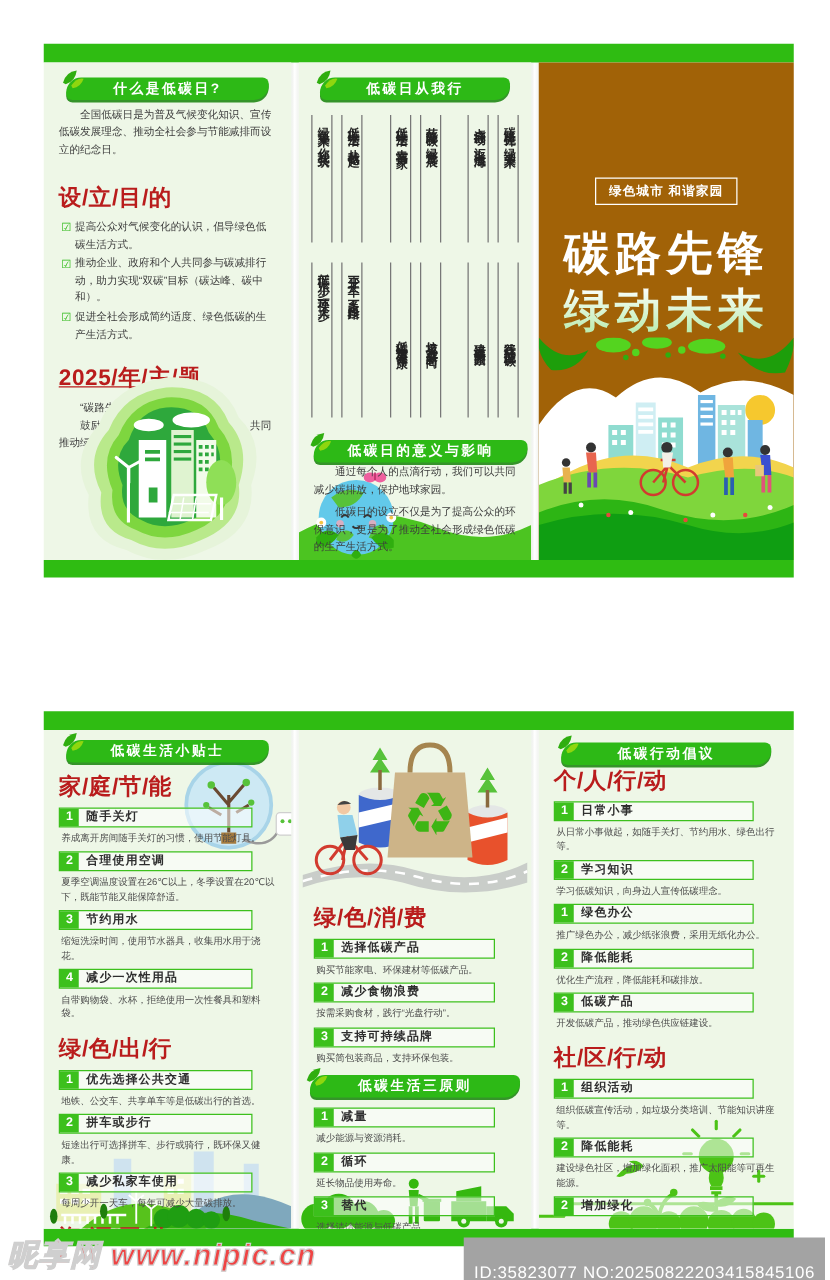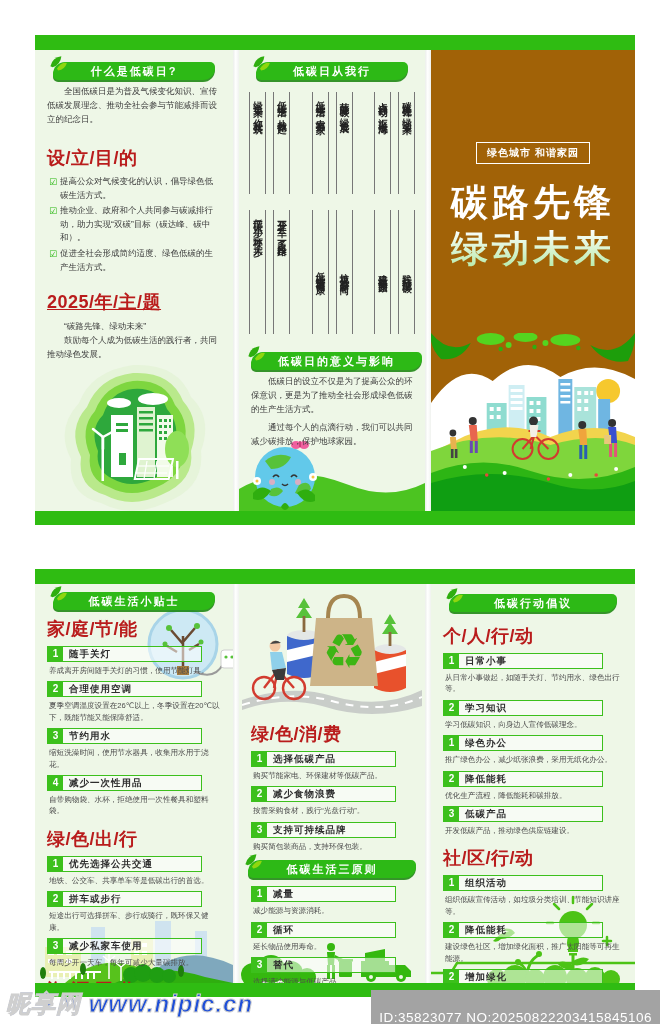--- a/index.html
+++ b/index.html
@@ -1,21 +1,21 @@
 <!DOCTYPE html>
 <html><head>
 <meta charset="utf-8">
 <style>
   html,body{margin:0;padding:0;}
   body{
     width:664px;height:1024px;position:relative;background:#ffffff;
     font-family:"Liberation Sans","DejaVu Sans",sans-serif;color:#3a3a3a;overflow:hidden;
   }
   .spread{position:absolute;left:35px;width:600px;display:flex;flex-direction:column;}
-  .spread-top{top:35px;height:490px;}
+  .spread-top{top:35px;height:427px;}
   .spread-bottom{top:569px;height:428px;}
   .gbar{height:15px;background:#2fbc12;flex:0 0 auto;}
   .gbar.bottom{height:14px;}
   .panels{flex:1;display:flex;min-height:0;}
   .panel{position:relative;overflow:hidden;background:#eef7e7;}
   .fold{width:6px;flex:0 0 auto;background:linear-gradient(90deg,rgba(60,90,50,.10),rgba(255,255,255,0) 45%,rgba(60,90,50,.08));}
   .p-left{width:198px;flex:0 0 auto;}
   .p-mid{width:186px;flex:0 0 auto;}
   .p-right{flex:1;}
   .cover{background:#a16207;}
@@ -57,21 +57,21 @@
   .tip-head{display:flex;align-items:stretch;border:1px solid #3cc01c;background:rgba(255,255,255,.55);height:14px;width:88%;}
   .tip-num{width:15px;background:#3cc01c;color:#fff;font-weight:bold;font-size:10px;text-align:center;line-height:14px;flex:0 0 auto;}
   .tip-title{font-size:9.5px;font-weight:bold;color:#2e2e2e;line-height:14px;padding-left:6px;letter-spacing:1px;}
   .tip-desc{font-size:7.6px;line-height:1.5;color:#4c4c4c;margin:3px 0 5px 2px;}
 
   .abs{position:absolute;}
   .z0{z-index:0;} .z1{z-index:1;} .z2{z-index:2;}
 
   
   .wm-site{position:absolute;left:6px;top:988px;font-size:24px;font-weight:900;font-style:italic;
-    color:#1d4ed8;-webkit-text-stroke:1px #cfcfcf;letter-spacing:1px;}
+    color:#ef4444;-webkit-text-stroke:1px #cfcfcf;letter-spacing:1px;}
   .wm-id{position:absolute;right:4px;top:990px;background:#a3a3a3;color:#fff;font-size:13.5px;
     padding:20px 8px;letter-spacing:.5px;text-align:right;}
 </style>
 </head>
 <body>
 
 <div class="spread spread-top">
   <div class="gbar"></div>
   <div class="panels">
 
@@ -219,22 +219,22 @@
         </div>
       </div>
 
       <div class="pill" style="margin-top:18px;width:92%;margin-left:12px;">
         <svg class="leaf" viewBox="0 0 20 20">
             <path d="M4 12 Q6 4 14 3 Q13 11 6 13 Z" fill="#2fae0f"></path>
             <path d="M10 14 Q14 8 19 9 Q17 15 11 16 Z" fill="#8fd60f"></path>
           </svg>
         <span>低碳日的意义与影响</span>
       </div>
+      <p class="para z2" style="position:relative;margin-top:0;">通过每个人的点滴行动，我们可以共同减少碳排放，保护地球家园。</p>
       <p class="para z2" style="position:relative;">低碳日的设立不仅是为了提高公众的环保意识，更是为了推动全社会形成绿色低碳的生产生活方式。</p>
-      <p class="para z2" style="position:relative;margin-top:0;">通过每个人的点滴行动，我们可以共同减少碳排放，保护地球家园。</p>
 
       <svg class="abs z0" style="left:0;bottom:0;" width="186" height="52" viewBox="0 0 186 52">
         <path d="M0 30 Q50 2 110 26 Q150 42 186 24 L186 52 L0 52 Z" fill="#4cc421"></path>
       </svg>
       <svg class="abs z1" style="left:2px;bottom:-6px;" width="86" height="84" viewBox="0 0 86 84">
         <ellipse cx="44" cy="44" rx="30" ry="30" fill="#62c9ea"></ellipse>
         <path d="M24 28 Q36 18 50 24 Q44 36 30 36 Z" fill="#57c23a"></path>
         <path d="M58 52 Q68 46 70 56 Q62 64 54 60 Z" fill="#57c23a"></path>
         <path d="M30 56 Q38 52 42 58 Q36 66 28 62 Z" fill="#57c23a"></path>
         <path d="M32 44 q3 -4 6 0" stroke="#333" stroke-width="1.6" fill="none"></path>
@@ -632,21 +632,21 @@
 
     <div class="panel p-right">
       <div class="pill" style="margin-top:10px;">
         <svg class="leaf" viewBox="0 0 20 20">
             <path d="M4 12 Q6 4 14 3 Q13 11 6 13 Z" fill="#2fae0f"></path>
             <path d="M10 14 Q14 8 19 9 Q17 15 11 16 Z" fill="#8fd60f"></path>
           </svg>
         <span>低碳行动倡议</span>
       </div>
 
-      <div class="shead" style="margin-top:12px;">个/人/行/动</div>
+      <div class="shead" style="margin-top:0;">个/人/行/动</div>
       <div class="tip">
         <div class="tip-head">
             <span class="tip-num">1</span>
             <span class="tip-title">日常小事</span>
           </div>
         <p class="tip-desc">从日常小事做起，如随手关灯、节约用水、绿色出行等。</p>
       </div>
       <div class="tip">
         <div class="tip-head">
             <span class="tip-num">2</span>

